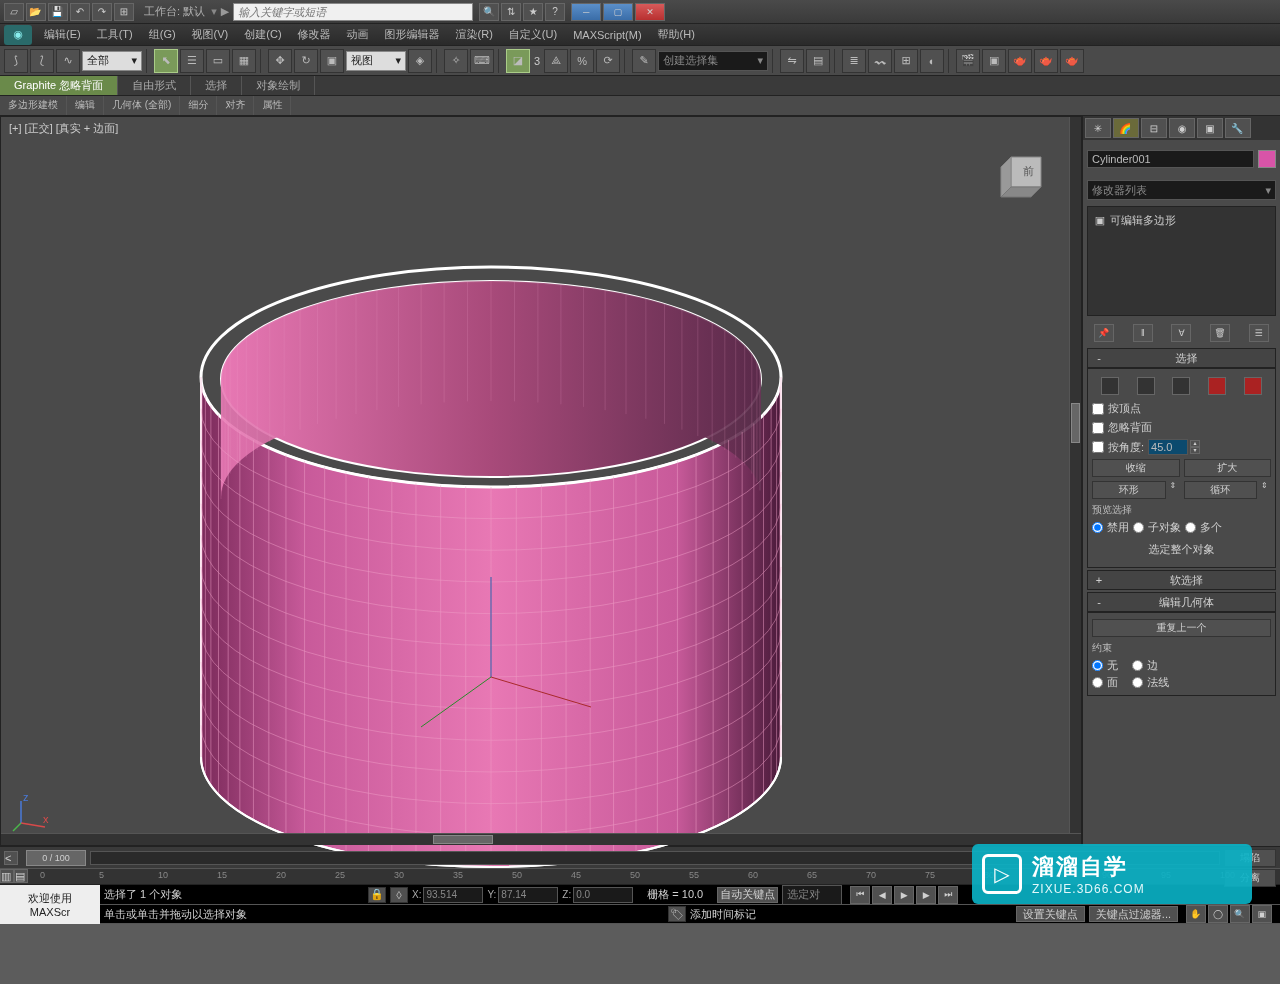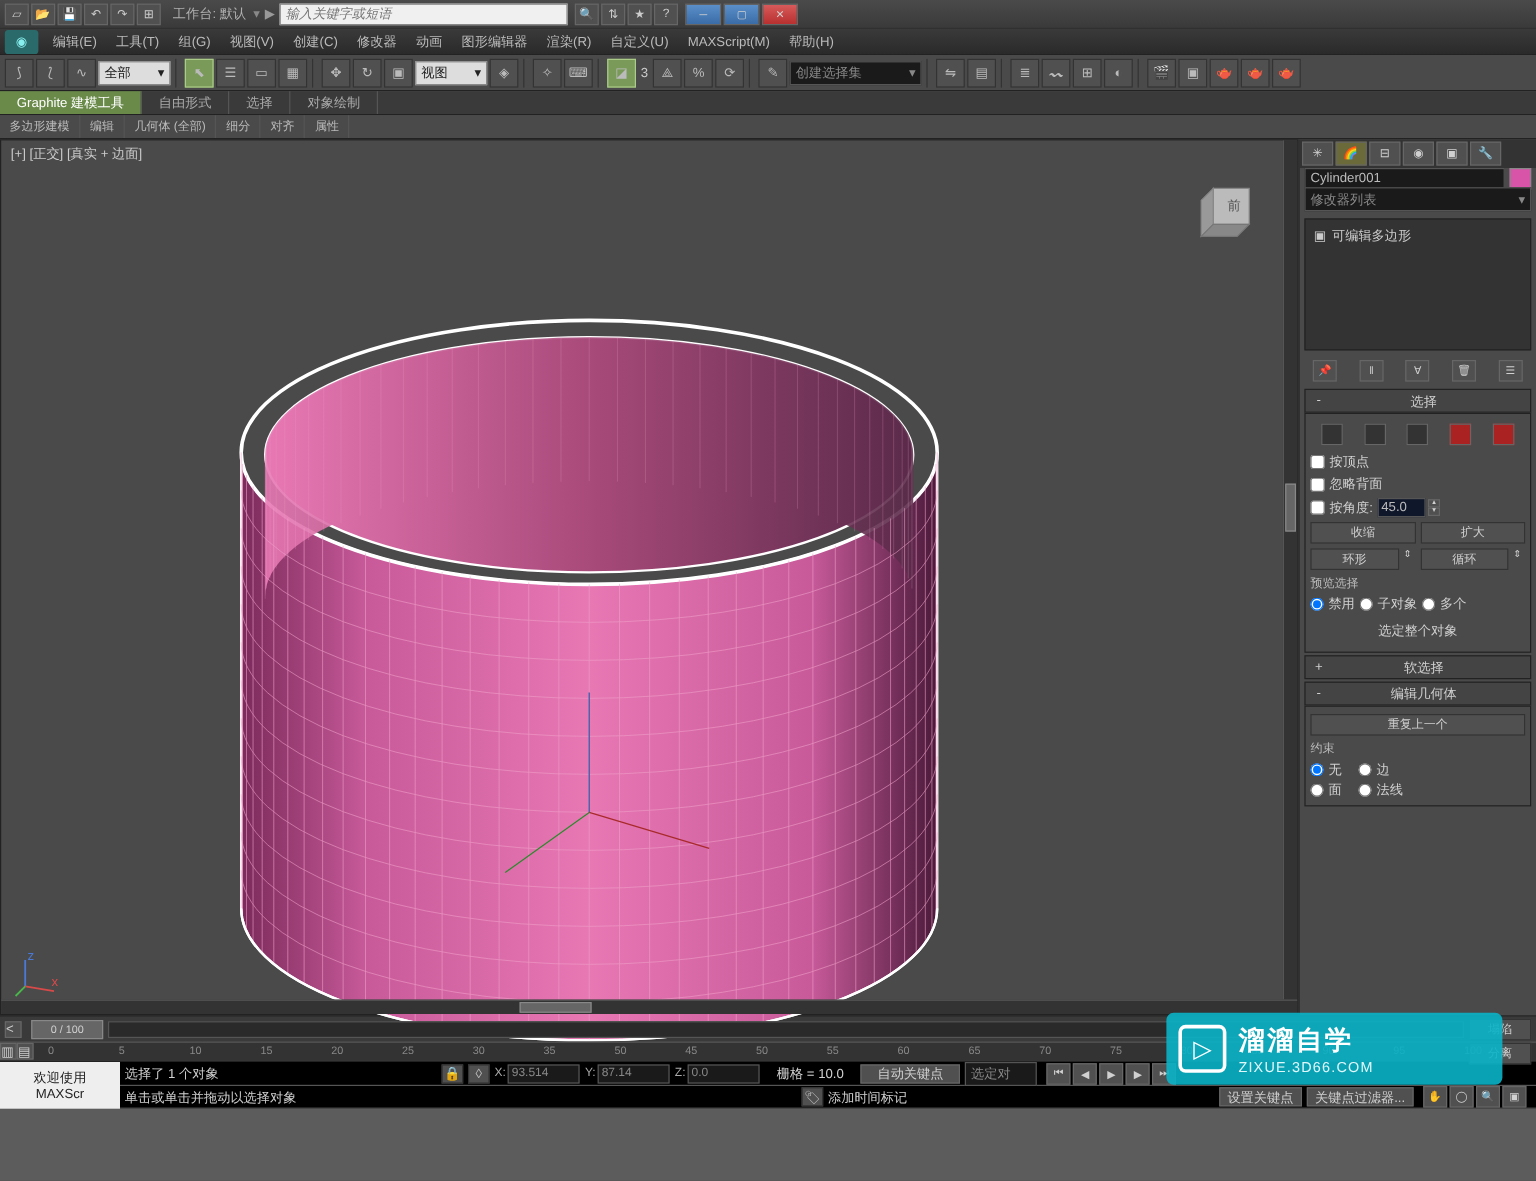--- a/index.html
+++ b/index.html
@@ -43,21 +43,21 @@
 .vp-scroll-h { position:absolute; bottom:0; left:0; right:0; height:12px; background:#333; border-top:1px solid #555; }
 .vp-scroll-v { position:absolute; top:0; right:0; bottom:12px; width:12px; background:#333; border-left:1px solid #555; }
 .vp-scroll-thumb { background:#666; border:1px solid #888; position:absolute; }
 
 .cylinder { position:absolute; top:80px; left:120px; }
 
 .side-panel { width:198px; background:#4a4a4a; border-left:1px solid #222; display:flex; flex-direction:column; }
 .side-tabs { height:24px; display:flex; gap:2px; padding:2px; background:#333; }
 .side-tab { width:26px; height:20px; background:#505050; border:1px solid #666; display:flex; align-items:center; justify-content:center; font-size:10px; }
 .side-tab.active { background:#6a6a3a; }
-.obj-name { height:16px; display:flex; align-items:flex-start; padding:0 4px; }
+.obj-name { height:40px; display:flex; align-items:flex-end; padding:12px 4px; }
 .obj-name input { flex:1; height:18px; background:#1a1a1a; border:1px solid #555; color:#bbb; padding:0 4px; }
 .obj-color { width:18px; height:18px; background:#d854a8; border:1px solid #888; margin-left:4px; }
 .modlist { height:22px; display:flex; padding:0 4px; }
 .modlist .dropdown { flex:1;gap:11px; }
 .mod-btns { display:flex; flex-wrap:wrap; gap:1px; padding:2px; }
 .mod-btn { width:48%; height:20px; background:#505050; border:1px solid #333; color:#bbb; display:flex; align-items:center; justify-content:center; font-size:10px; }
 .mod-btn.wide { width:98%; }
 .stack-box { height:110px; background:#333; border:1px solid #222; margin:4px; padding:4px; }
 .stack-item { display:flex; align-items:center; gap:4px; color:#ccc; padding:2px; }
 .stack-item .exp { width:12px; text-align:center; }
@@ -66,21 +66,21 @@
 .rollout-hdr { height:20px; background:#444; display:flex; align-items:center; padding:0 6px; border:1px solid #222; margin:2px 4px 0 4px; }
 .rollout-hdr .pm { width:10px; text-align:center; }
 .rollout-hdr .txt { flex:1; text-align:center; }
 .rollout-body { background:#4a4a4a; border:1px solid #222; margin:0 4px; padding:4px; }
 .sub-icons { display:flex; justify-content:space-around; padding:4px 0; }
 .sub-icon { width:18px; height:18px; border:1px solid #666; background:#333; }
 .sub-icon.red { background:#aa2222; }
 .check-row { display:flex; align-items:center; gap:4px; padding:2px 0; }
 .check-row input[type=checkbox] { width:12px; height:12px; }
 .spinner { display:flex; align-items:center; gap:2px; }
-.spinner input { width:40px; height:16px; background:#0f172a; border:1px solid #555; color:#bbb; padding:0 2px; }
+.spinner input { width:40px; height:16px; background:#0c4a6e; border:1px solid #555; color:#bbb; padding:0 2px; }
 .spinner .arr { width:10px; display:flex; flex-direction:column; }
 .spinner .arr span { height:7px; background:#505050; border:1px solid #666; font-size:6px; line-height:5px; text-align:center; }
 .btn-pair { display:flex; gap:4px; padding:2px 0; }
 .btn-pair .b { flex:1; height:18px; background:#505050; border:1px solid #333; display:flex; align-items:center; justify-content:center; font-size:10px; }
 .radio-row { display:flex; align-items:center; gap:4px; padding:1px 0; }
 .radio-row input { width:11px; height:11px; }
 .group-lbl { font-size:10px; color:#bbb; padding:2px 0; }
 
 .timeline { height:22px; background:#3a3a3a; display:flex; align-items:center; border-top:1px solid #222; }
 .time-slider { width:60px; height:16px; background:#666; border:1px solid #888; margin:0 4px; display:flex; align-items:center; justify-content:center; font-size:9px; }
@@ -197,21 +197,21 @@
   <div class="tool-btn">◐</div>
   <div class="tool-sep"></div>
   <div class="tool-btn">🎬</div>
   <div class="tool-btn">▣</div>
   <div class="tool-btn">🫖</div>
   <div class="tool-btn">🫖</div>
   <div class="tool-btn">🫖</div>
 </div>
 
 <div class="ribbon">
-  <div class="rib-tab active">Graphite 建模工具</div>
+  <div class="rib-tab active">Graphite 忽略背面</div>
   <div class="rib-tab">自由形式</div>
   <div class="rib-tab">选择</div>
   <div class="rib-tab">对象绘制</div>
 </div>
 <div class="subribbon">
   <div class="sub-tab">多边形建模</div>
   <div class="sub-tab">编辑</div>
   <div class="sub-tab">几何体 (全部)</div>
   <div class="sub-tab">细分</div>
   <div class="sub-tab">对齐</div>
@@ -541,21 +541,21 @@
         </div>
       <div class="coord-box">
           <span class="coord-lbl">Y:</span>
           <input value="87.14" style="">
         </div>
       <div class="coord-box">
           <span class="coord-lbl">Z:</span>
           <input value="0.0" style="">
         </div>
       <span style="padding:0 10px">栅格 = 10.0</span>
-      <div style="background:#505050;border:1px solid #666;padding:0 13px;height:16px;display:flex;align-items:center">自动关键点</div>
+      <div style="background:#505050;border:1px solid #666;padding:0 2px;height:16px;display:flex;align-items:center">自动关键点</div>
       <div class="dropdown dark" style="width:60px">
           <span>选定对</span>
         </div>
       <div class="status-right">
         <div class="play-btn">⏮</div>
         <div class="play-btn">◀</div>
         <div class="play-btn">▶</div>
         <div class="play-btn">▶</div>
         <div class="play-btn">⏭</div>
       </div>

